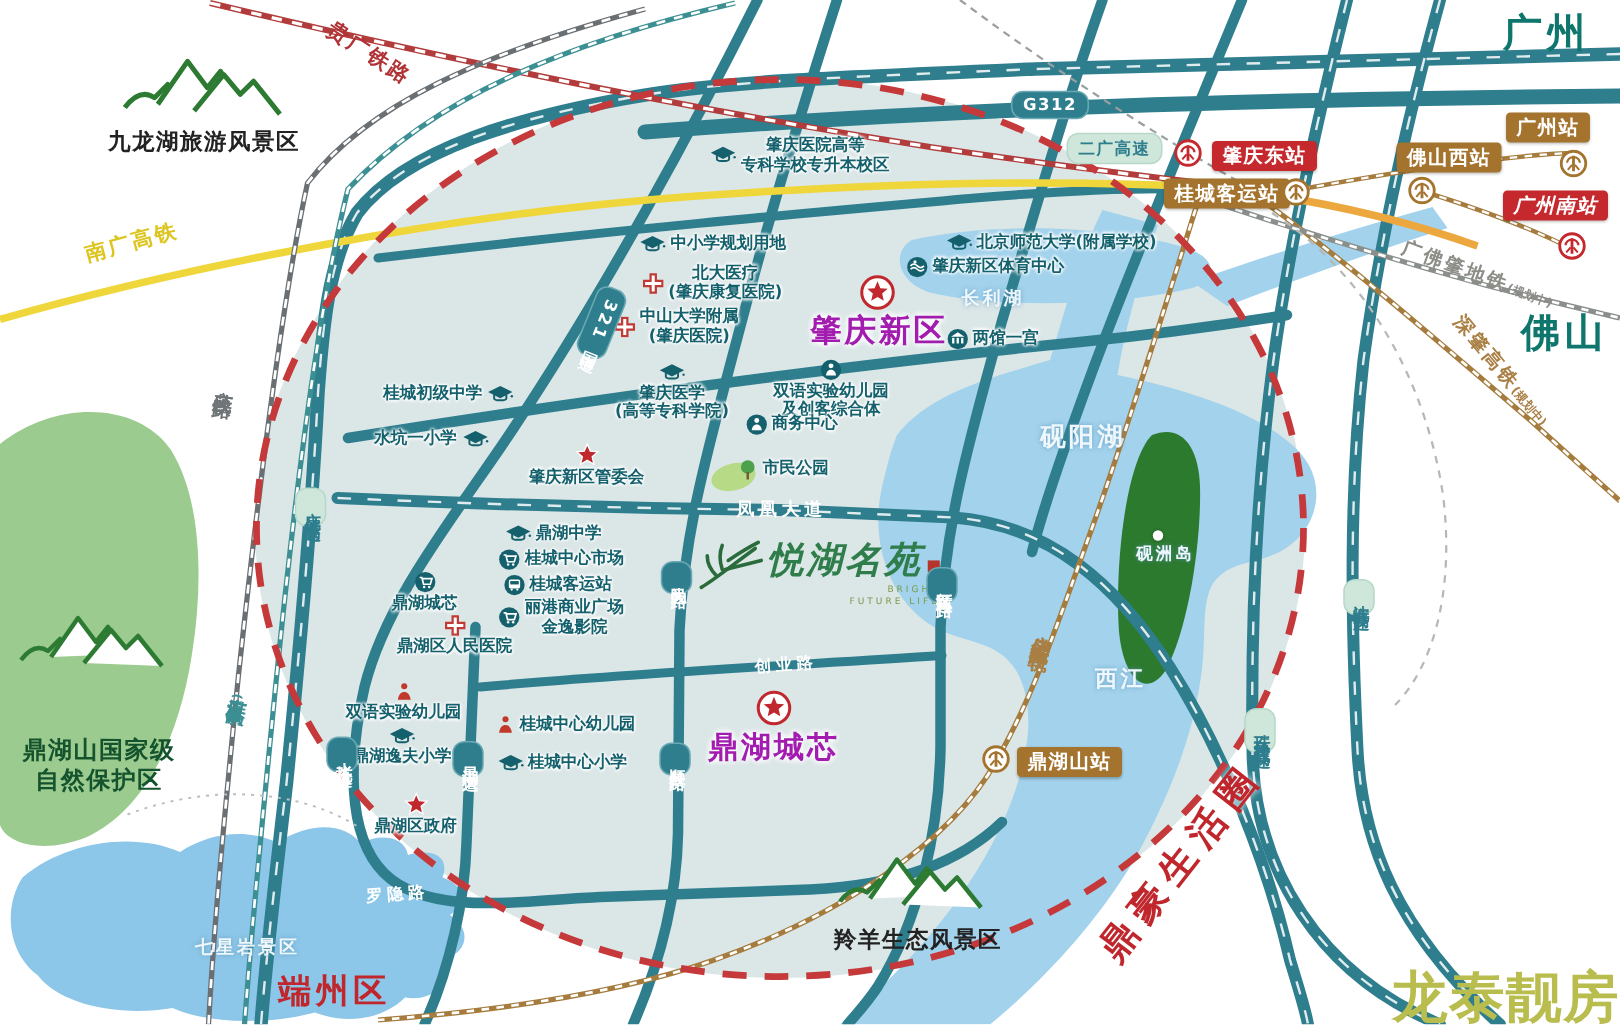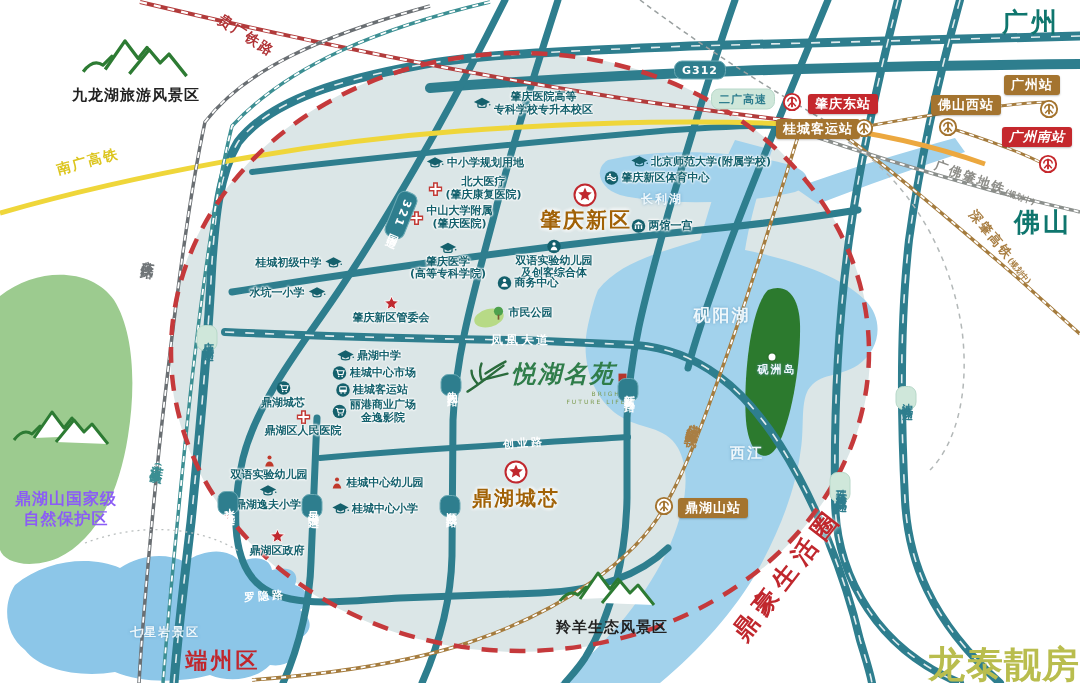--- a/index.html
+++ b/index.html
@@ -22,22 +22,22 @@
   .onroad{color:#fff;font-size:12px;font-weight:700;letter-spacing:3px;}
   .rlab{font-size:14px;font-weight:700;letter-spacing:2px;}
   .rlab .sub{font-size:8px;letter-spacing:0;}
   .rlab.vert{writing-mode:vertical-rl;}
   .station{font-size:13px;font-weight:700;color:#fff;padding:1px 7px;border-radius:3px;letter-spacing:1px;box-shadow:0 1px 2px rgba(0,0,0,.25);}
   .station.red{background:#c5282d;}
   .station.brown{background:#a4742f;}
   .scenic{display:flex;flex-direction:column;align-items:center;gap:2px;}
   .scenic .lines{font-size:15px;font-weight:700;letter-spacing:1px;line-height:1.25;text-align:center;}
   .scenic.dark .lines{color:#222;}
-  .scenic.green .lines{color:#8b5cf6;font-size:16px;font-family:Liberation Mono, monospace;}
-  .bigtitle{font-size:21px;font-weight:900;color:#a16207;letter-spacing:2px;
+  .scenic.green .lines{color:#14532d;font-size:16px;}
+  .bigtitle{font-size:21px;font-weight:900;color:#a21caf;letter-spacing:2px;
        text-shadow:0 0 4px #fff,0 0 4px #fff,0 0 4px #fff;}
   #city-gz,#city-fs{font-size:26px;font-weight:900;color:#0f766e;letter-spacing:3px;}
   #district-dz{font-size:22px;font-weight:900;color:#c0272d;letter-spacing:3px;}
   #life-circle{font-size:25px;font-weight:900;color:#c0272d;letter-spacing:7px;
        transform:translate(-50%,-50%) rotate(-52deg);text-shadow:0 0 4px #fff;}
   #watermark{position:absolute;left:928px;top:640px;font-size:37px;font-weight:900;color:#b9bd4e;letter-spacing:1px;}
   #logo{display:flex;align-items:flex-start;gap:2px;}
   #logo .chars{font-family:"DejaVu Serif","Liberation Serif",serif;font-style:italic;font-weight:700;
        font-size:24px;color:#2f7d4a;letter-spacing:2px;}
   #logo .seal{display:inline-block;width:8px;height:8px;background:#b5352c;margin-left:3px;}
@@ -507,21 +507,21 @@
       <div class="abs onroad" style="left: 524px; top: 443px; font-size: 11px; transform: translate(-50%, -50%) rotate(-4deg);">创业路</div>
       <div class="abs onroad" style="left: 265px; top: 596px; font-size: 11px; transform: translate(-50%, -50%) rotate(-4deg);">罗隐路</div>
       <div class="abs rlab" style="color: rgb(176, 50, 53); left: 246px; top: 36px; transform: translate(-50%, -50%) rotate(33deg);">贵广铁路</div>
       <div class="abs rlab" style="color: rgb(220, 197, 30); left: 88px; top: 162px; transform: translate(-50%, -50%) rotate(-15deg);">南广高铁</div>
       <div class="abs rlab vert" style="color: rgb(111, 116, 119); font-size: 13px; left: 149px; top: 254px; transform: translate(-50%, -50%) rotate(8deg);">广茂铁路</div>
       <div class="abs rlab vert" style="color: rgb(60, 143, 147); font-size: 13px; left: 158px; top: 462px; transform: translate(-50%, -50%) rotate(10deg);">广湛高铁<span class="sub">(在建中)</span></div>
       <div class="abs rlab" style="color: rgb(141, 141, 136); font-size: 13px; left: 985px; top: 183px; transform: translate(-50%, -50%) rotate(20deg);">广佛肇地铁<span class="sub">(规划中)</span></div>
       <div class="abs rlab" style="color: rgb(169, 127, 68); font-size: 13px; left: 1001px; top: 247px; transform: translate(-50%, -50%) rotate(50deg);">深肇高铁<span class="sub">(规划中)</span></div>
       <div class="abs rlab vert" style="color: rgb(169, 127, 68); font-size: 13px; left: 695px; top: 420px; transform: translate(-50%, -50%) rotate(12deg);">广佛肇城际轻轨</div>
       <div class="abs wlab" style="font-size: 12px; left: 662px; top: 199px;">长利湖</div>
-      <div class="abs wlab" style="font-size: 17px; left: 722px; top: 291px; margin-top: 24px;">砚阳湖</div>
+      <div class="abs wlab" style="font-size: 17px; left: 722px; top: 291px;">砚阳湖</div>
       <div class="abs wlab" style="font-size: 15px; left: 747px; top: 453px;">西江</div>
       <div class="abs wlab" style="font-size: 12px; left: 165px; top: 632px;">七星岩景区</div>
       <div class="abs wlab" style="font-size: 11px; left: 777px; top: 369px;">砚洲岛</div>
       <div class="dot" style="left: 772px; top: 357px; position: absolute;"></div>
       <div class="abs " style="left: 136px; top: 55px;"><svg width="110" height="55" viewBox="0 0 100 50">
           <g fill="none" stroke="#2d7b33" stroke-width="3" stroke-linejoin="round">
             <path d="M2 42 C 8 34 14 32 20 36 L 28 28 34 34" fill="none"></path>
             <path d="M22 40 40 14 52 30 60 20 72 38" fill="#fff"></path>
             <path d="M44 44 62 22 72 34 80 26 96 46" fill="#fff"></path>
           </g>

